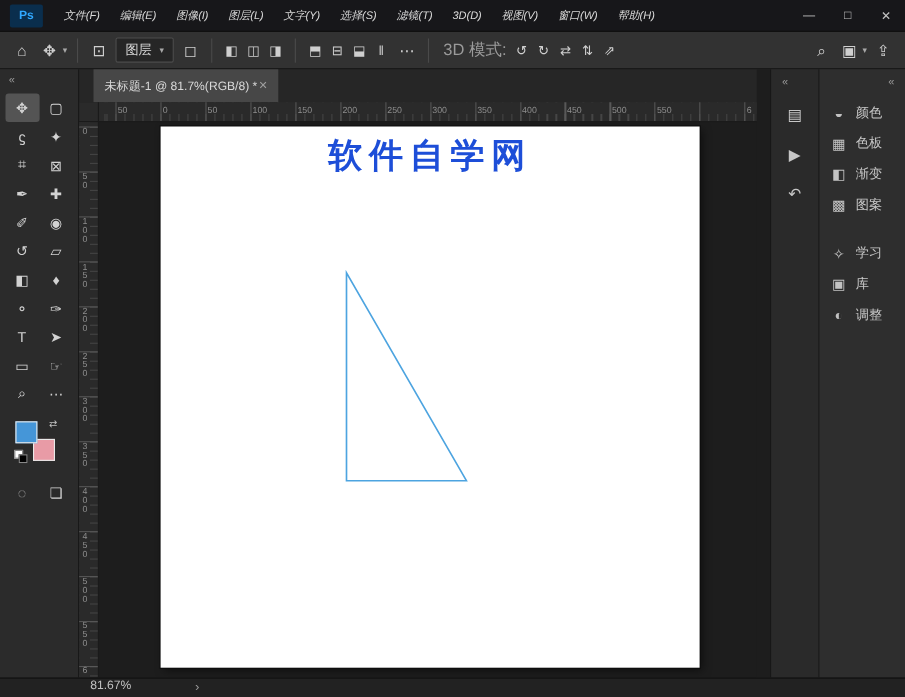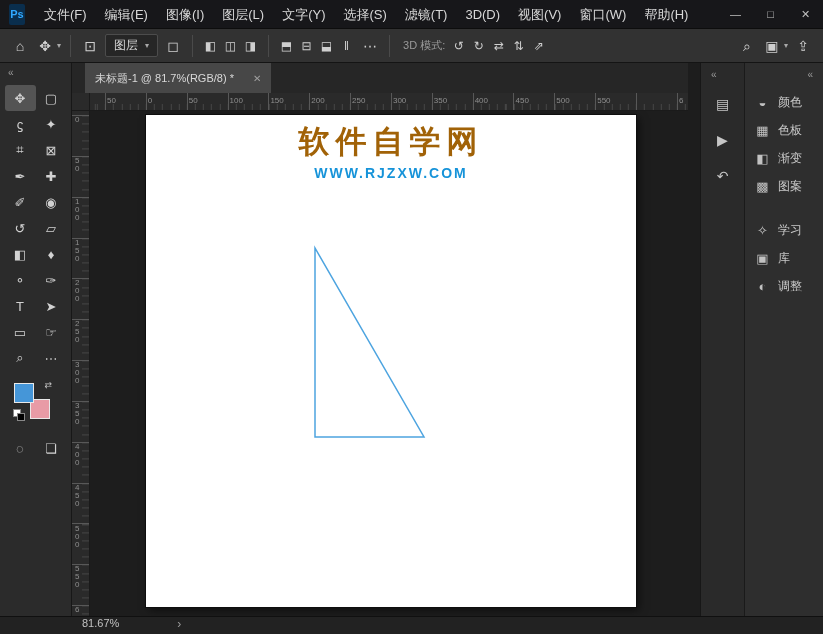--- a/index.html
+++ b/index.html
@@ -1,57 +1,57 @@
 <!DOCTYPE html>
 <html><head>
 <meta charset="utf-8">
 <style>
   * { margin:0; padding:0; box-sizing:border-box; font-family:"Liberation Sans", sans-serif; }
   html,body { width:823px; height:634px; background:#1d1d1d; overflow:hidden; }
   .app { position:relative; width:823px; height:634px; background:#1d1d1d; color:#ccc; font-size:12px; }
 
   
   .menubar { position:absolute; top:0; left:0; right:0; height:29px; background:#17171a; display:flex; align-items:center; border-bottom:1px solid #0d0d0d; }
-  .ps-logo { width:16px; height:21px; margin:0 10px 0 9px; background:#0a2e4d; color:#31a8ff; font-weight:bold; font-size:11px; display:flex; align-items:center; justify-content:center; border-radius:2px; }
+  .ps-logo { width:30px; height:21px; margin:0 10px 0 9px; background:#0a2e4d; color:#31a8ff; font-weight:bold; font-size:11px; display:flex; align-items:center; justify-content:center; border-radius:2px; }
   .menu-items { display:flex; height:100%; }
-  .menu-item { padding:0 9px; line-height:29px; color:#d8d8d8; font-size:13px; white-space:nowrap; }
+  .menu-item { padding:0 9px; line-height:29px; color:#d8d8d8; font-size:10px; white-space:nowrap;font-style:italic; }
   .win-controls { margin-left:auto; display:flex; height:100%; }
   .win-btn { width:35px; display:flex; align-items:center; justify-content:center; color:#c0c0c0; font-size:11px; }
 
   
   .options-bar { position:absolute; top:29px; left:0; right:0; height:34px; background:#323232; border-bottom:1px solid #141414; display:flex; align-items:center; gap:5px; padding:0 10px; color:#cfcfcf; }
   .opt-icon { min-width:20px; text-align:center; font-size:14px; line-height:22px; }
   .opt-icon.small { font-size:12px; min-width:17px; }
   .opt-sep { width:1px; height:22px; background:#4a4a4a; margin:0 4px; flex:none; }
   .opt-group { display:flex; align-items:center; gap:2px; }
   .opt-row { display:flex; align-items:center; gap:3px; }
   .opt-caret { font-size:8px; color:#a8a8a8; }
   .layer-select { display:flex; align-items:center; gap:7px; background:#262626; border:1px solid #4c4c4c; border-radius:2px; padding:2px 8px; font-size:12px; color:#d6d6d6; }
-  .mode-label { color:#9a9a9a; font-size:11px; margin-left:4px; white-space:nowrap; }
+  .mode-label { color:#9a9a9a; font-size:15px; margin-left:4px; white-space:nowrap; }
   .flex-spacer { flex:1; }
 
   
   .toolbar { position:absolute; top:63px; left:0; width:72px; bottom:18px; background:#2b2b2b; border-right:1px solid #171717; }
   .tb-collapse { height:20px; padding:4px 0 0 8px; color:#9a9a9a; font-size:10px; }
   .tools-grid { display:grid; grid-template-columns:repeat(2,31px); justify-content:center; margin-top:2px; }
   .tool { height:26px; display:flex; align-items:center; justify-content:center; font-size:13px; color:#d2d2d2; border-radius:3px; }
   .tool.active { background:#545454; }
   .swatches { position:relative; width:36px; height:36px; margin:12px 0 0 14px; }
   .fg { position:absolute; top:0; left:0; width:20px; height:20px; border:1px solid #e9e9e9; z-index:2; }
   .bg { position:absolute; bottom:0; right:0; width:20px; height:20px; border:1px solid #e9e9e9; }
   .swap { position:absolute; top:-3px; right:-2px; font-size:9px; color:#c2c2c2; }
   .mini { position:absolute; bottom:0; left:-1px; width:10px; height:10px; }
   .mini::before { content:""; position:absolute; top:0; left:0; width:6px; height:6px; background:#fff; border:1px solid #888; }
   .mini::after { content:""; position:absolute; bottom:-2px; right:-2px; width:6px; height:6px; background:#000; border:1px solid #888; }
   .tb-bottom { display:grid; grid-template-columns:repeat(2,31px); justify-content:center; margin-top:16px; }
 
   
   .doc-area { position:absolute; top:63px; left:72px; width:616px; bottom:18px; background:#1d1d1d; }
   .tabbar { height:30px; background:#262626; display:flex; align-items:flex-end; }
-  .tab { height:30px; margin-left:13px; padding:0 10px; background:#474747; display:flex; align-items:center; gap:19px; font-size:11px; color:#d9d9d9; white-space:nowrap; }
+  .tab { height:30px; margin-left:13px; padding:0 10px; background:#474747; display:flex; align-items:center; gap:1px; font-size:11px; color:#d9d9d9; white-space:nowrap; }
   .tab-close { color:#9f9f9f; font-size:10px; }
   .workspace { position:absolute; top:30px; left:0; right:0; bottom:0; }
   .ruler-corner { position:absolute; top:0; left:0; width:18px; height:18px; background:#2a2a2a; border-right:1px solid #1a1a1a; border-bottom:1px solid #1a1a1a; }
   .ruler-h { position:absolute; top:0; left:18px; right:0; height:18px; background-color:#2a2a2a; border-bottom:1px solid #1a1a1a;
     background-image:
       repeating-linear-gradient(to right,#585858 0 1px,transparent 1px 40.85px),
       linear-gradient(#2a2a2a 0 11px, rgba(0,0,0,0) 11px),
       repeating-linear-gradient(to right,#454545 0 1px,transparent 1px 8.17px);
     background-position:15px 0, 0 0, 6.8px 0; }
   .ruler-v { position:absolute; top:18px; left:0; width:18px; bottom:0; background-color:#2a2a2a; border-right:1px solid #1a1a1a;
@@ -231,22 +231,21 @@
           <div class="ruler-num-v" style="top: 250.1px;">300</div>
           <div class="ruler-num-v" style="top: 290.95px;">350</div>
           <div class="ruler-num-v" style="top: 331.8px;">400</div>
           <div class="ruler-num-v" style="top: 372.65px;">450</div>
           <div class="ruler-num-v" style="top: 413.5px;">500</div>
           <div class="ruler-num-v" style="top: 454.35px;">550</div>
           <div class="ruler-num-v" style="top: 495.2px;">6</div>
         </div>
       <div class="viewport">
         <div class="canvas">
-          <div class="canvas-title" style="color: #a16207;">软件自学网</div>
-          <div class="canvas-subtitle" style="color: rgb(22, 147, 217);">WWW.RJZXW.COM</div>
+          <div class="canvas-title" style="color: #1d4ed8;">软件自学网</div>
           <svg class="canvas-svg" width="490" height="492" viewBox="0 0 490 492">
             <polygon fill="none" stroke-width="1.5" points="169,133 169,322 278,322" stroke="#4da4e0"></polygon>
           </svg>
         </div>
       </div>
     </div>
   </section>
 
   <aside class="dock1">
     <div class="dock1-collapse">«</div>

